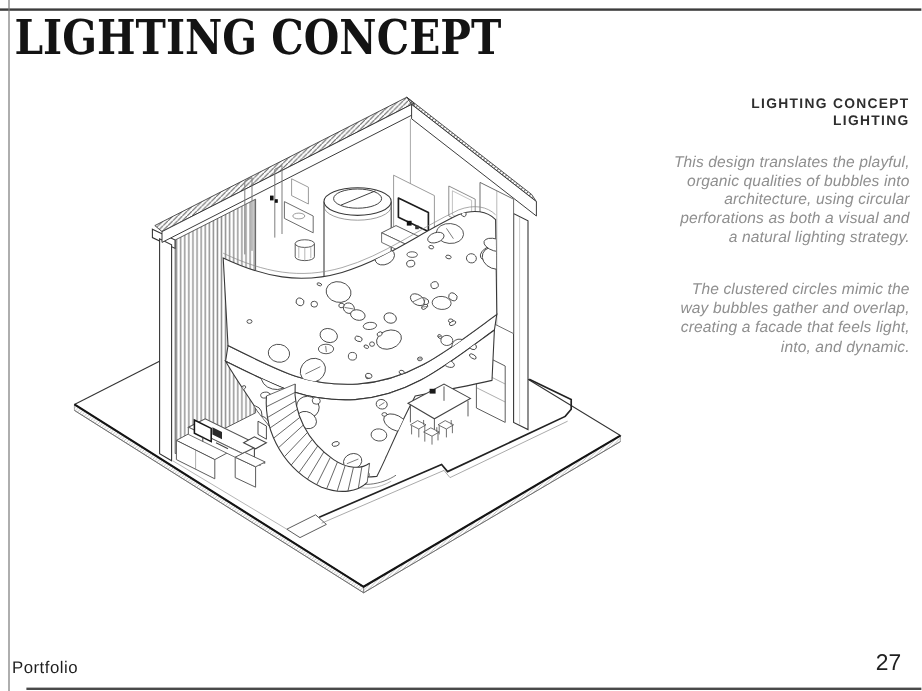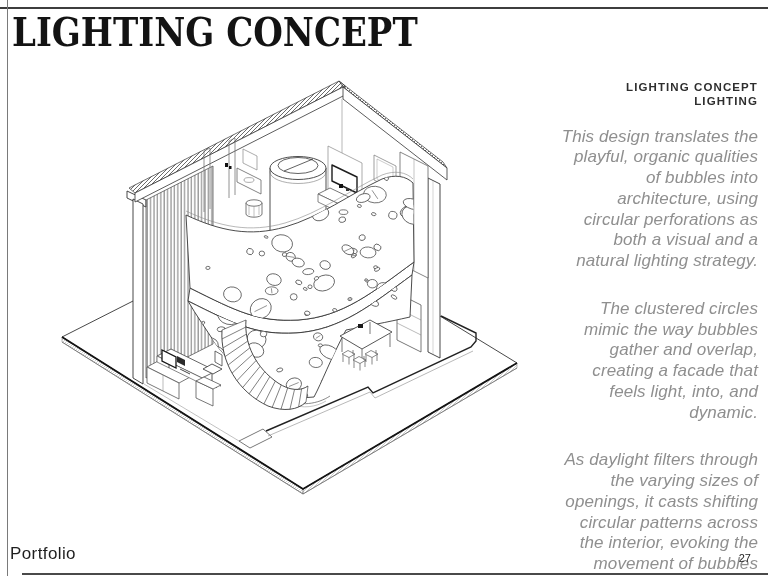--- a/index.html
+++ b/index.html
@@ -18,29 +18,29 @@
   }
   .statement{
     position:absolute;left:558px;top:80px;width:200px;text-align:right;
   }
   .stmt-heading{
     font-size:11.5px;font-weight:bold;letter-spacing:1.1px;color:#2e2e2e;
     line-height:1.25;margin:0;
   }
   .stmt-body{margin-top:18px;}
   .stmt-p{
-    font-style:italic;font-size:17px;line-height:1.22;color:#8f8f8f;
+    font-style:italic;font-size:13px;line-height:1.22;color:#8f8f8f;
     margin:0 0 27px 0;letter-spacing:0.1px;
   }
   .footer-left{
-    position:absolute;left:10px;bottom:12px;font-size:17px;color:#1f1f1f;
+    position:absolute;left:10px;bottom:12px;font-size:14px;color:#1f1f1f;
     letter-spacing:0.4px;
   }
   .page-num{
-    position:absolute;right:17px;bottom:12px;font-size:11px;color:#1f1f1f;
+    position:absolute;right:17px;bottom:12px;font-size:19px;color:#1f1f1f;
   }
   .drawing-wrap{position:absolute;left:40px;top:68px;width:520px;height:452px;}
   svg{display:block;}
 </style>
 </head>
 <body>
 
 <div class="rule-top"></div>
 <div class="rule-left"></div>
 <div class="rule-bottom"></div>
@@ -48,21 +48,20 @@
 <h1 class="page-title">LIGHTING CONCEPT</h1>
 
 <div class="statement">
   <p class="stmt-heading">
     <span>LIGHTING CONCEPT</span><br>
     <span>LIGHTING</span>
   </p>
   <div class="stmt-body">
     <p class="stmt-p">This design translates the playful, organic qualities of bubbles into architecture, using circular perforations as both a visual and a natural lighting strategy.</p>
     <p class="stmt-p">The clustered circles mimic the way bubbles gather and overlap, creating a facade that feels light, into, and dynamic.</p>
-    <p class="stmt-p">As daylight filters through the varying sizes of openings, it casts shifting circular patterns across the interior, evoking the  movement of bubbles rising and dissolving.</p>
   </div>
 </div>
 
 <div class="drawing-wrap">
 <svg id="axo" width="520" height="452" viewBox="40 68 520 452" xmlns="http://www.w3.org/2000/svg">
   <defs>
     <pattern id="hatch" patternUnits="userSpaceOnUse" width="4" height="4">
       <path d="M0,4 L4,0" stroke="#5a5a5a" stroke-width="0.9" fill="none"></path>
     </pattern>
     <pattern id="hfine" patternUnits="userSpaceOnUse" width="3" height="3">

